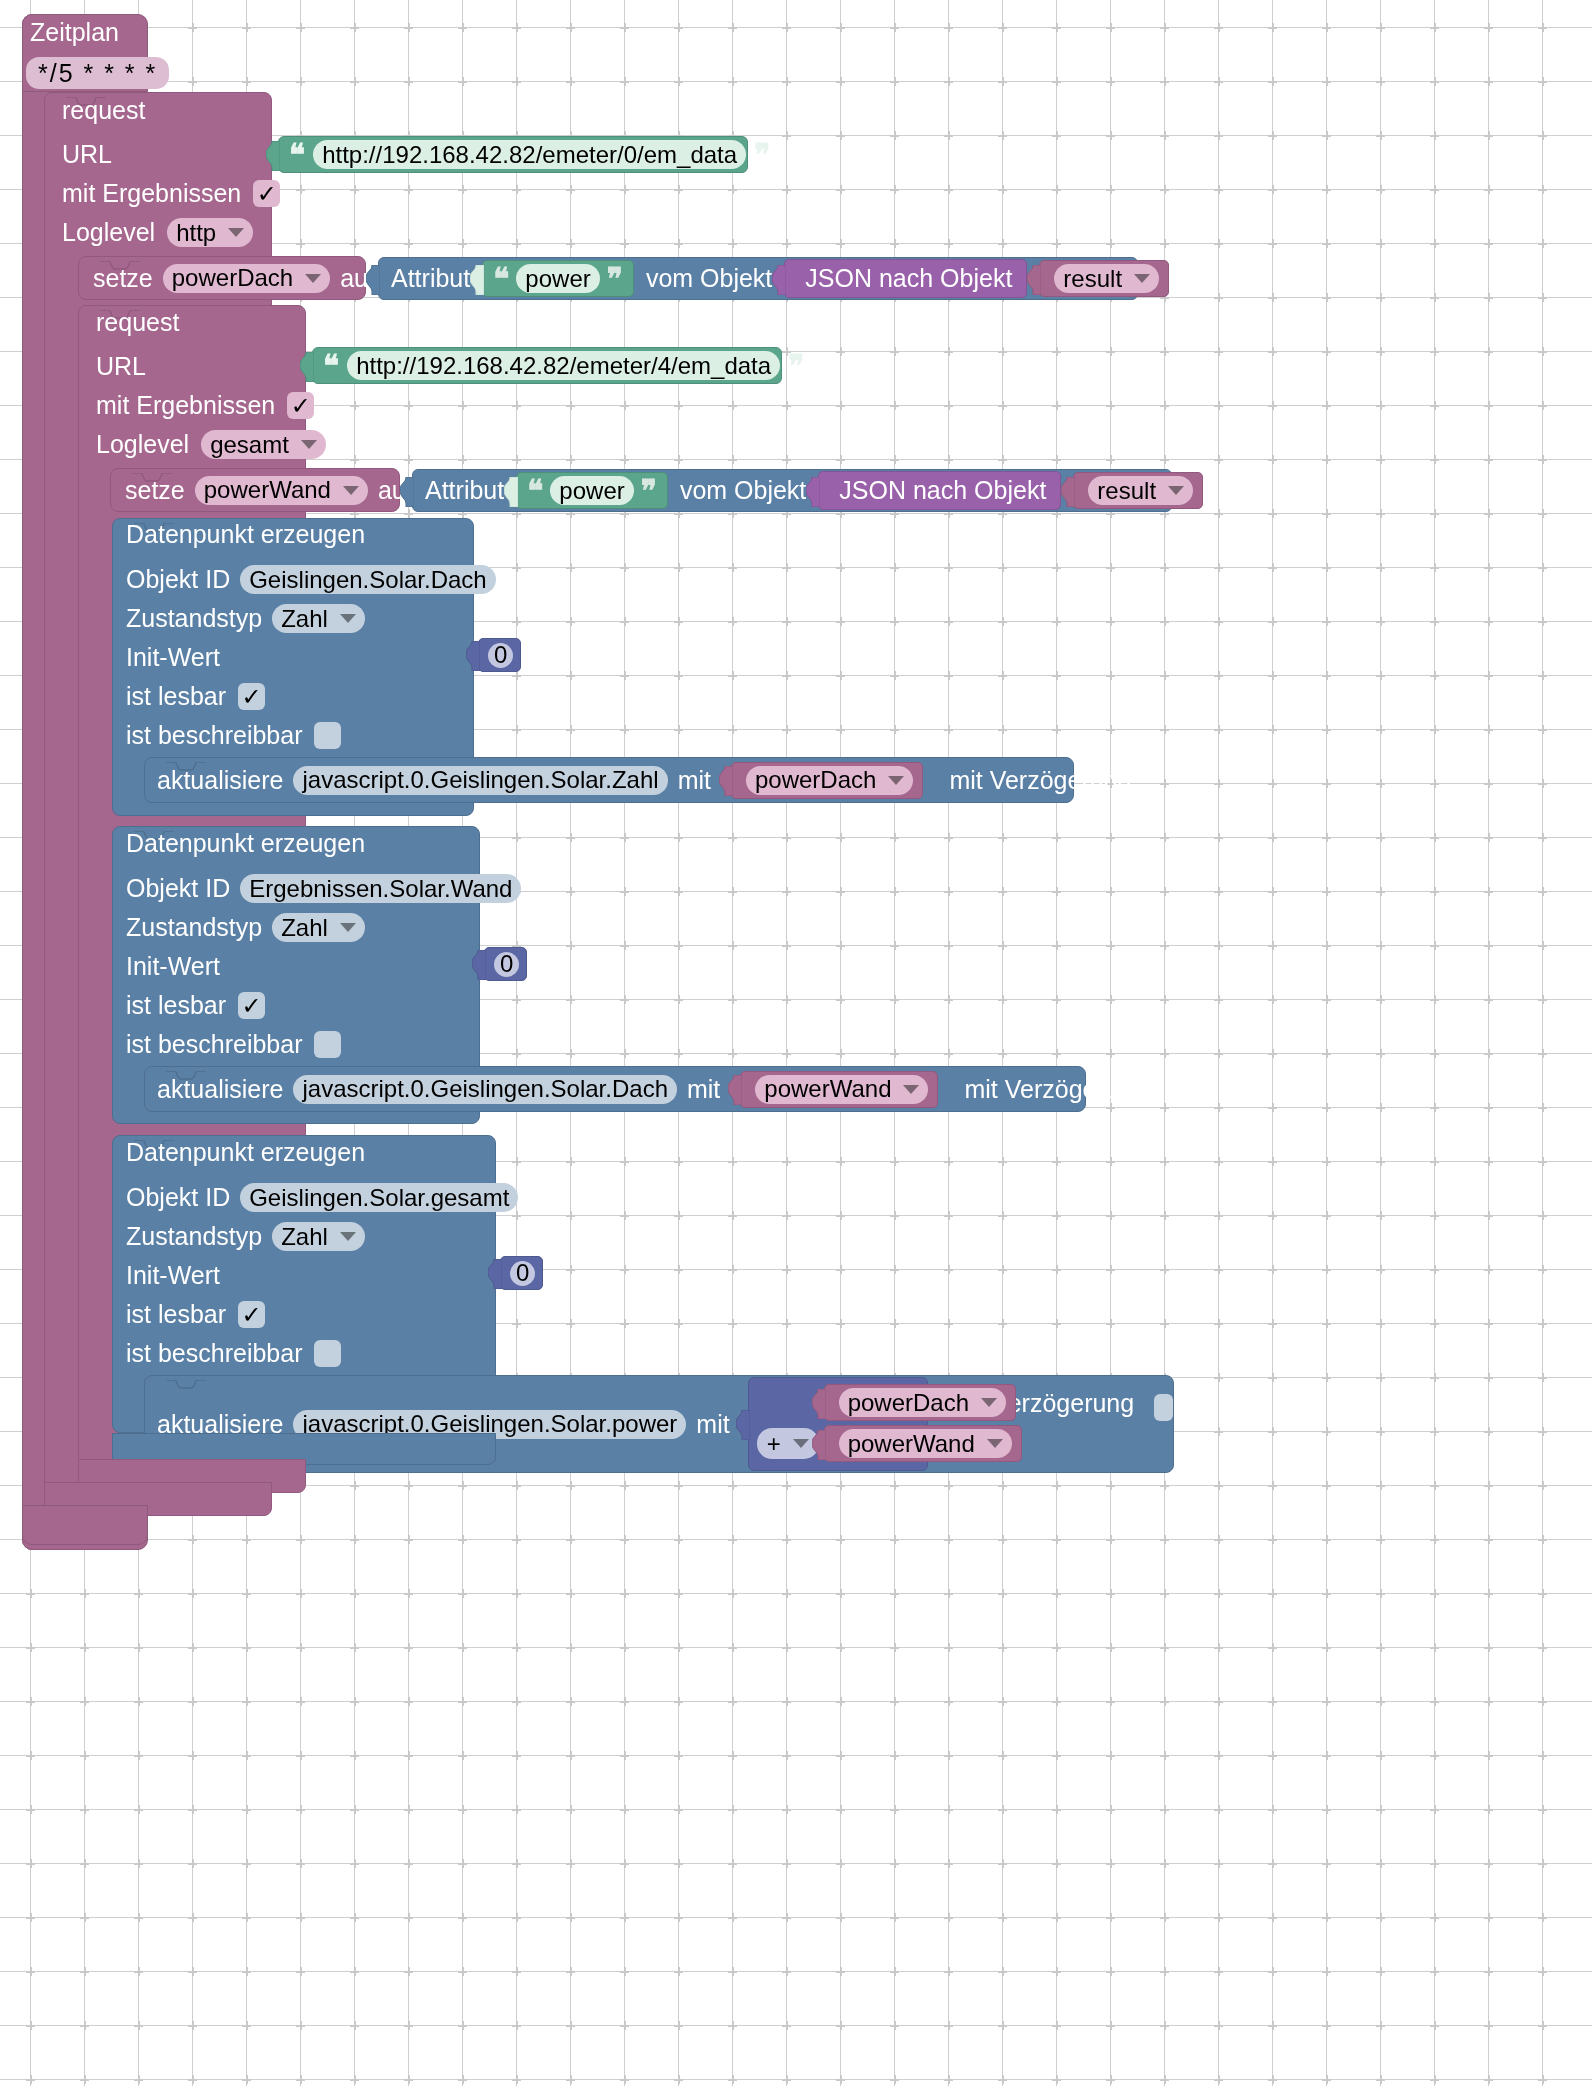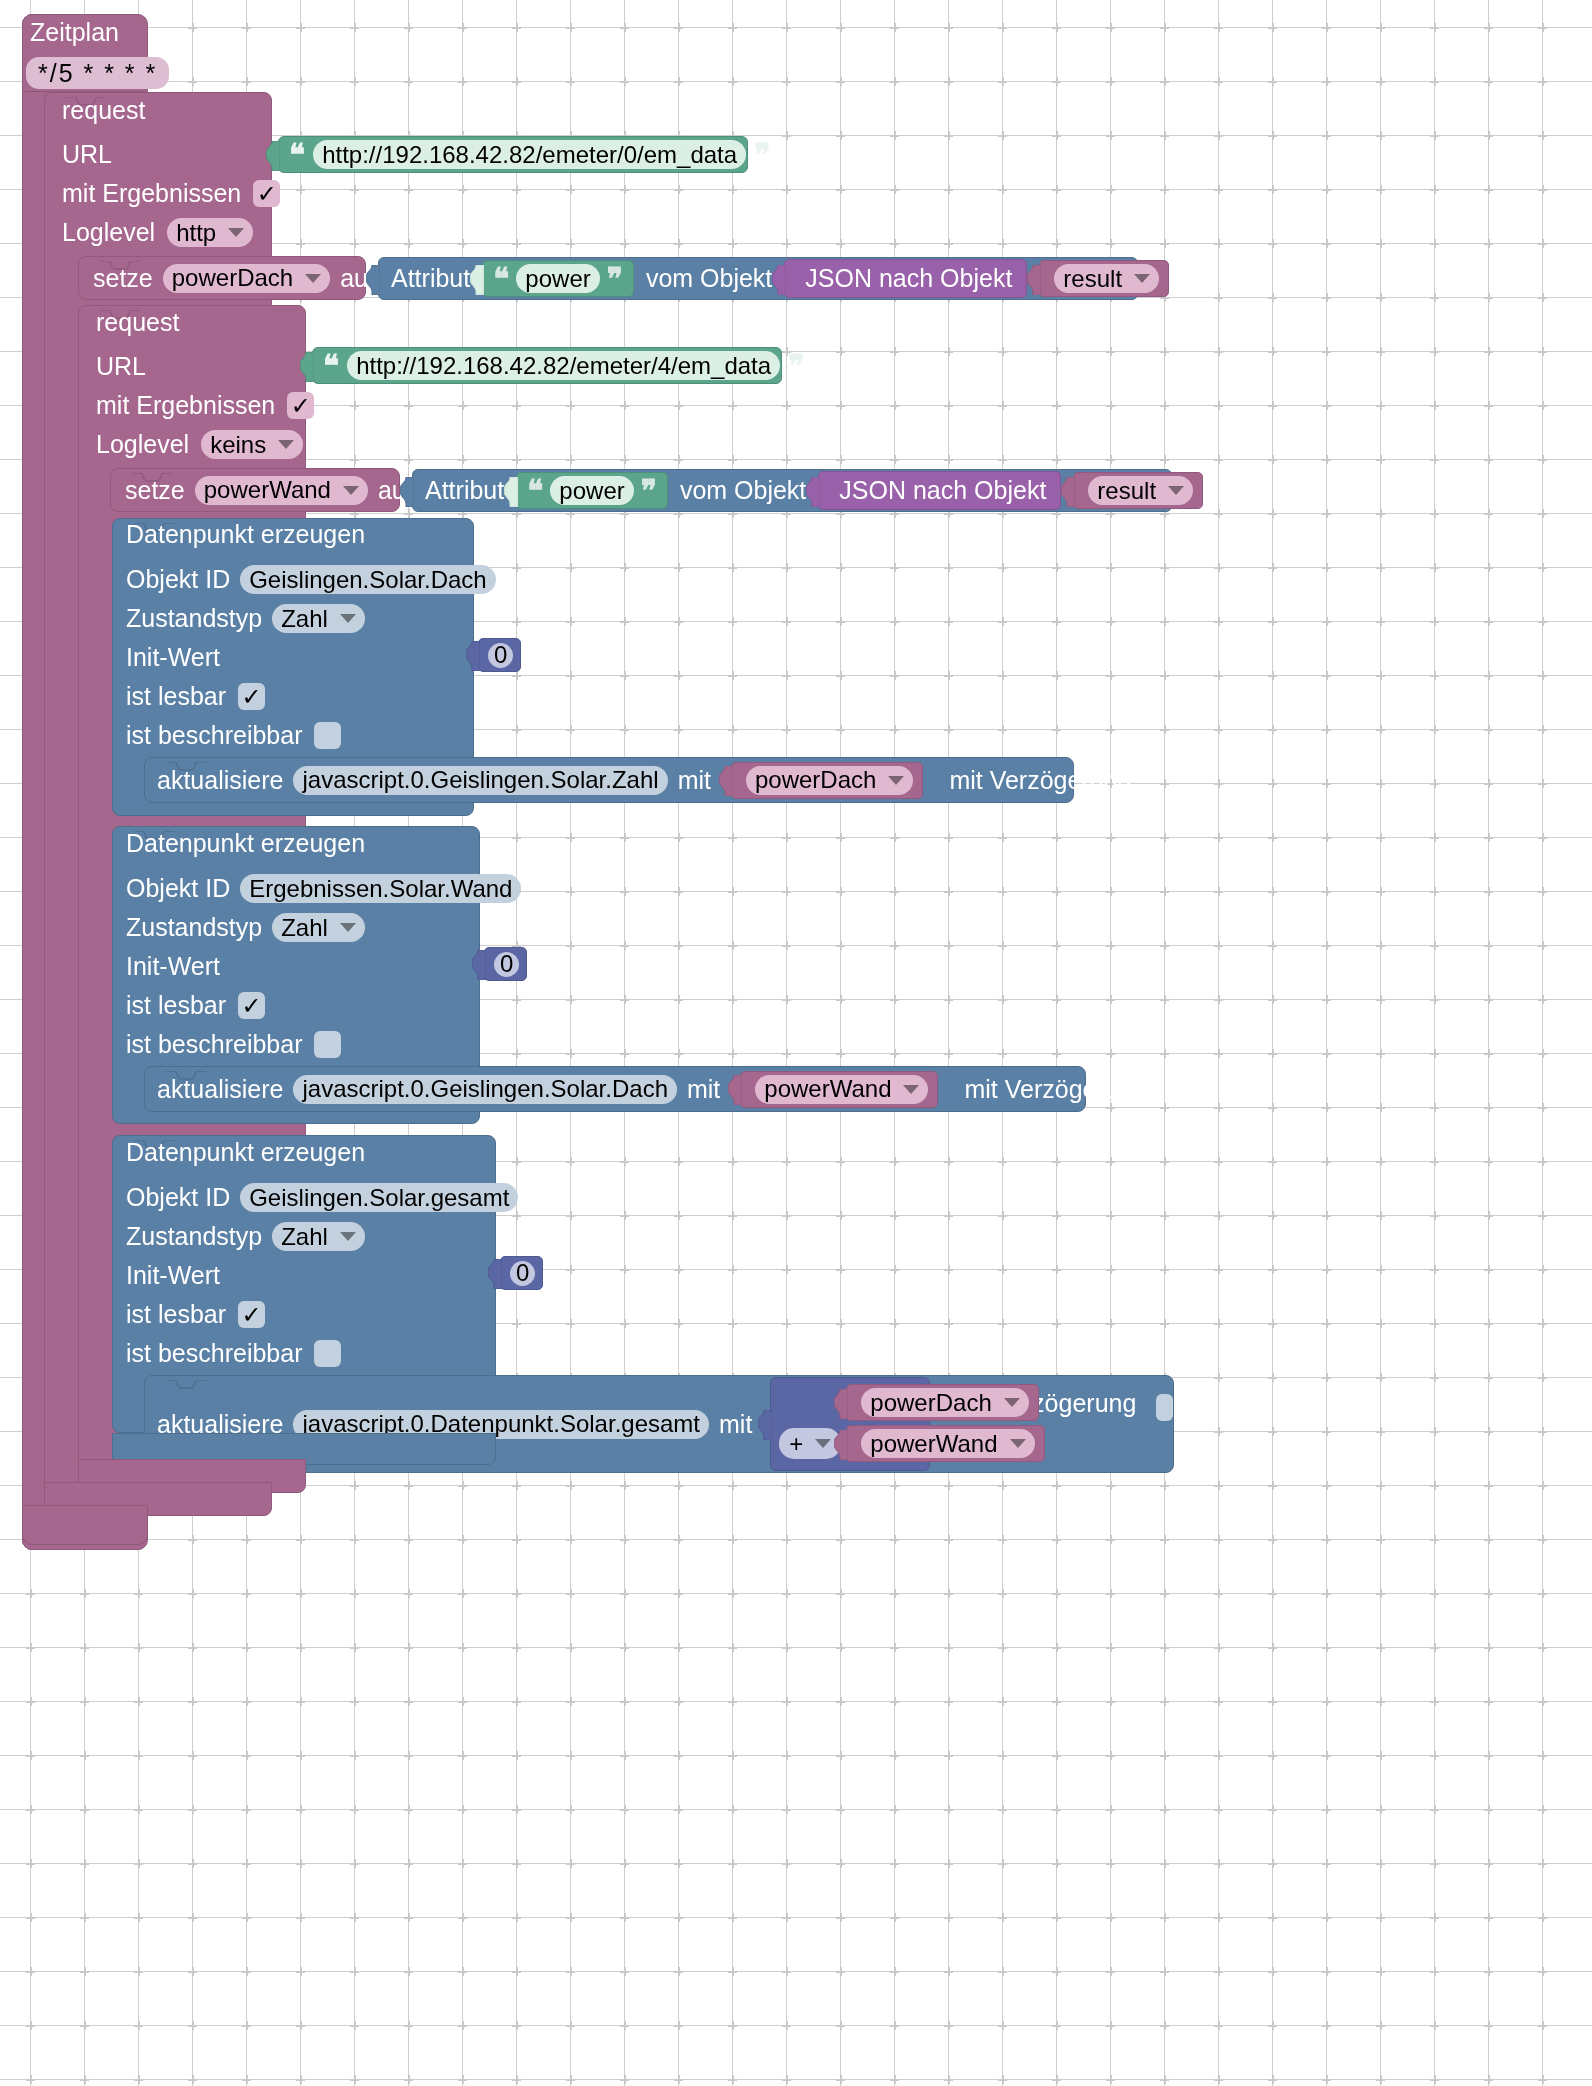--- a/index.html
+++ b/index.html
@@ -1339,21 +1339,21 @@
   <div class="blk row" style="left:96px;top:347px;">
     <span class="lbl">URL</span>
   </div>
   <div class="blk row" style="left:96px;top:386px;">
     <span class="lbl">mit Ergebnissen</span>
     <span class="chk chk-mauve" style="margin-left:12px;">✓</span>
   </div>
   <div class="blk row" style="left:96px;top:425px;">
     <span class="lbl">Loglevel</span>
     <span class="fld fld-mauve dd" style="margin-left:12px;">
-      <span>keins</span>
+      <span>gesamt</span>
       <i class="arrow"></i>
     </span>
   </div>
 
   <div class="blk c-green" style="left:312px;top:347px;width:470px;height:37px;border-radius:6px;">
     <div class="plug">
       <svg width="14" height="30" viewBox="0 0 14 30">
           <path d="M14 0 H6 C6 6 0 6 0 13 C0 21 6 21 6 27 V30 H14 Z" fill="#5ba58c" stroke="#4e8f79" stroke-width="1"></path>
         </svg>
     </div>
@@ -1597,21 +1597,21 @@
   </div>
 
   <div class="blk c-blue" style="left:144px;top:1375px;width:1030px;height:98px;border-radius:8px;">
     <div class="notch">
       <svg width="40" height="9" viewBox="0 0 40 9">
           <path d="M0 0 H9 C11 0 11 8 15 8 H25 C29 8 29 0 31 0 H40" fill="none" stroke="#4e6e8f" stroke-width="1.4"></path>
         </svg>
     </div>
     <div style="display:flex;align-items:center;height:100%;padding-left:12px;gap:10px;">
       <span class="lbl">aktualisiere</span>
-      <span class="fld fld-blue">javascript.0.Datenpunkt.Solar.gesamt</span>
+      <span class="fld fld-blue">javascript.0.Geislingen.Solar.power</span>
       <span class="lbl">mit</span>
 
       <span class="blk c-indigo" style="position:relative;left:0;top:0;width:258px;height:94px;border-radius:6px;display:block;margin-left:8px;">
         <span class="plug">
           <svg width="14" height="30" viewBox="0 0 14 30">
               <path d="M14 0 H6 C6 6 0 6 0 13 C0 21 6 21 6 27 V30 H14 Z" fill="#5b67a5" stroke="#4e598f" stroke-width="1"></path>
             </svg>
         </span>
 
         <span class="blk c-mauve" style="left:75px;top:6px;height:37px;border-radius:5px;display:flex;align-items:center;padding:0 9px 0 14px;">

